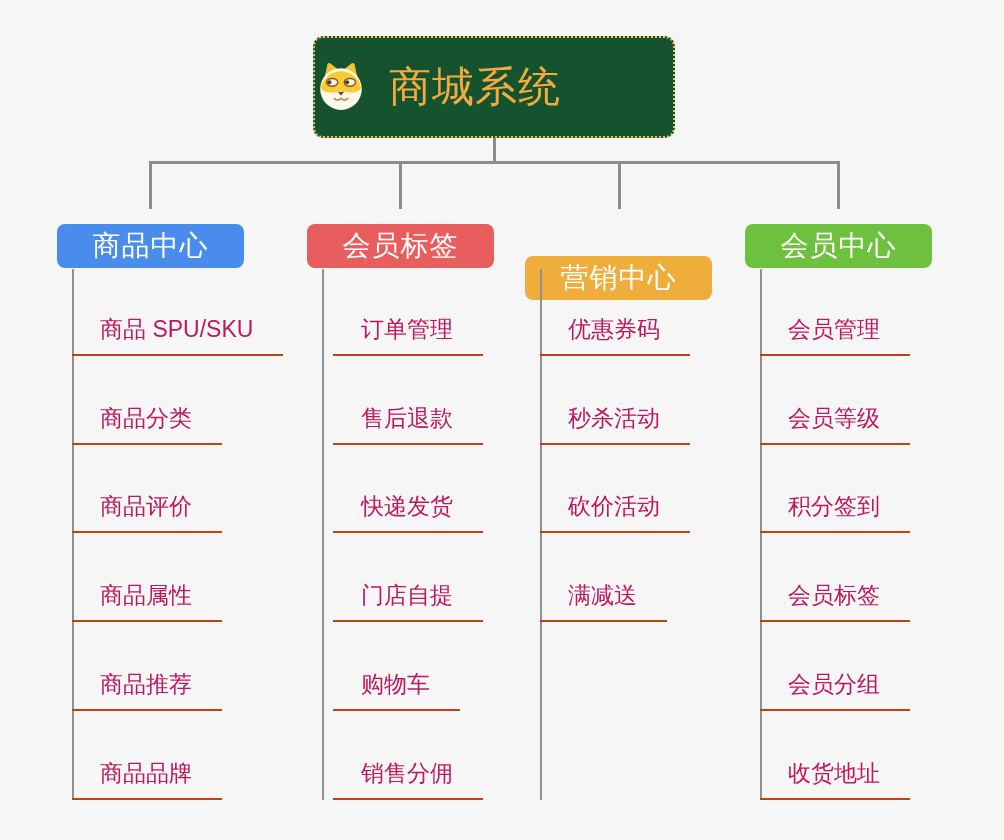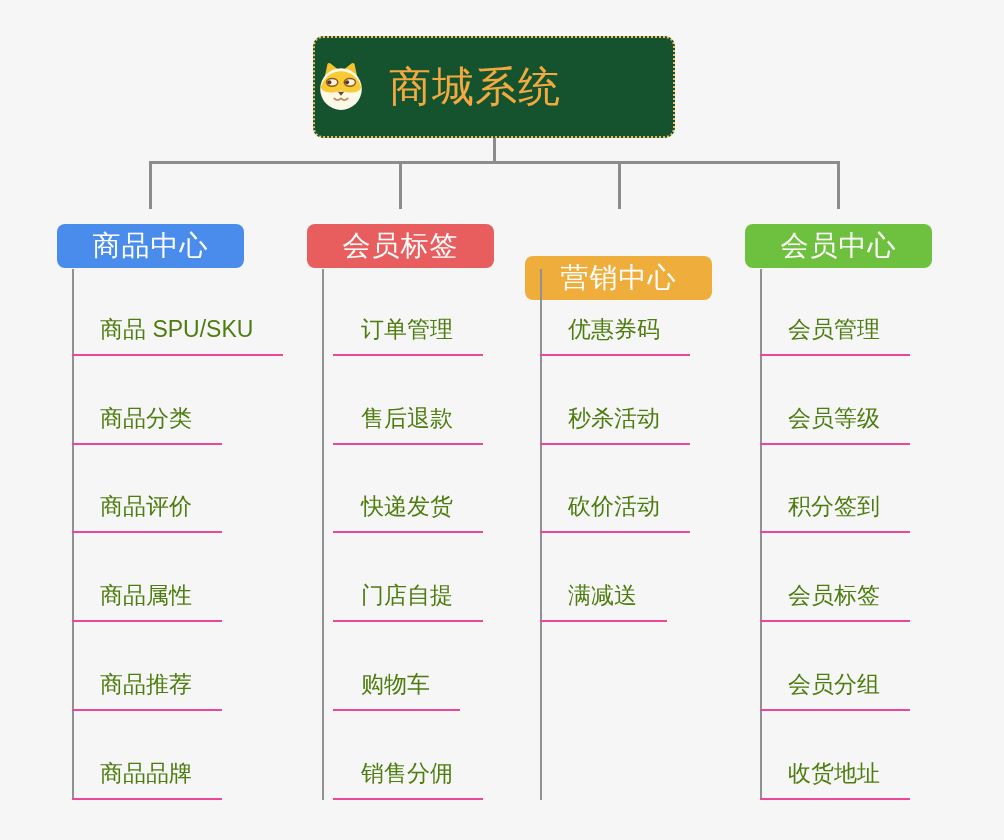--- a/index.html
+++ b/index.html
@@ -37,22 +37,22 @@
 
   
   .trunk{position:absolute;top:269px;width:2px;height:531px;background:#8F9193}
   .t0{left:72px}.t1{left:322px}.t2{left:540px}.t3{left:760px}
 
   
   .items{position:absolute;top:267px}
   .c0{left:72px}.c1{left:333px}.c2{left:540px}.c3{left:760px}
   .item{
     height:88.8px;display:flex;align-items:flex-end;width:max-content;
-    border-bottom:2px solid #ec4899;padding:0 30px 9px 28px;
-    font-size:23px;color:#4d7c0f;box-sizing:border-box;white-space:nowrap;
+    border-bottom:2px solid #c2410c;padding:0 30px 9px 28px;
+    font-size:23px;color:#be185d;box-sizing:border-box;white-space:nowrap;
   }
 </style>
 </head>
 <body>
 
 <div class="canvas">
 
   <div class="conn root-drop"></div>
   <div class="conn h-trunk"></div>
   <div class="conn drop d0"></div>

